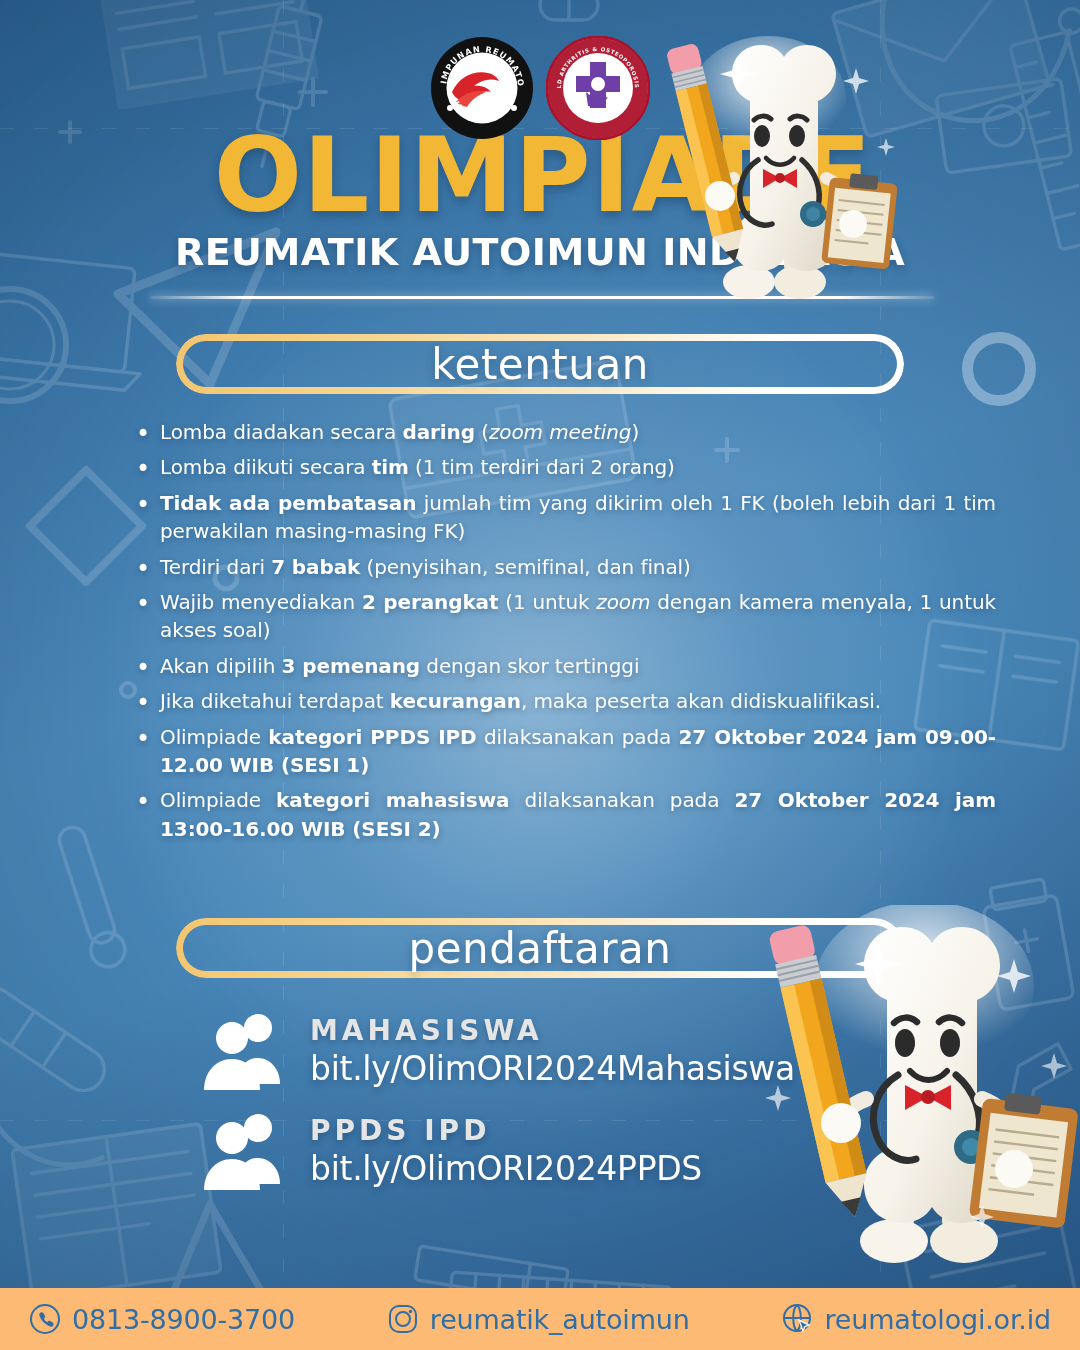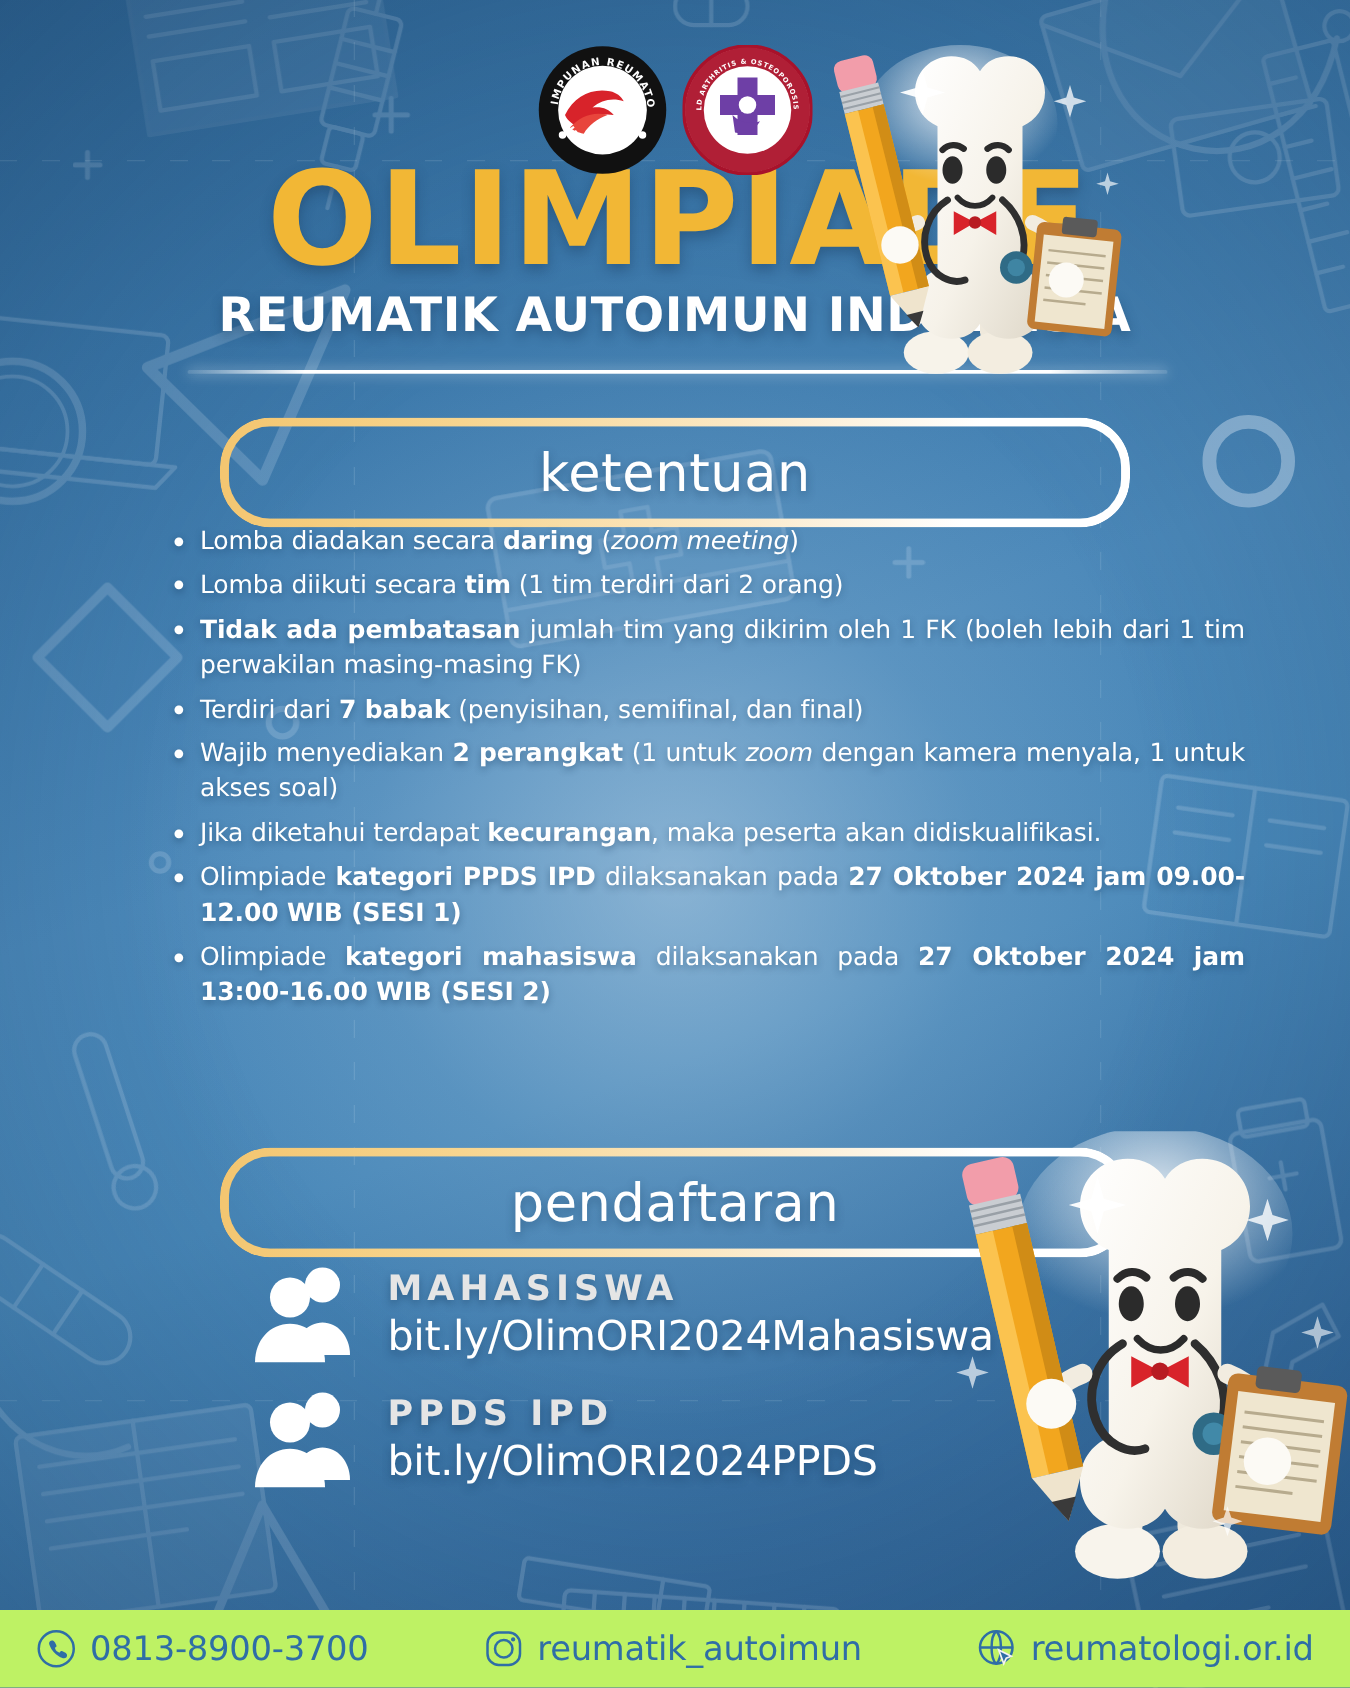--- a/index.html
+++ b/index.html
@@ -89,21 +89,21 @@
   .hdr-divider {
     position:absolute; left:150px; top:296px; width:784px; height:3px;
     background:linear-gradient(to right, rgba(255,255,255,.18), #ffffff 12%, #ffffff 88%, rgba(255,255,255,.18));
     border-radius:3px;
     box-shadow:0 0 10px rgba(255,255,255,.55);
     z-index:4;
   }
 
   
   .pill {
-    position:absolute; height:88px; border-radius:40px;
+    position:absolute; height:60px; border-radius:40px;
     display:flex; align-items:center; justify-content:center;
     z-index:5;
   }
   .pill::before {
     content:""; position:absolute; inset:0; border-radius:40px;
     padding:7px;
     background:linear-gradient(100deg, #f3c56f 0%, #f7d58f 26%, #fbe8c4 55%, #ffffff 82%, #ffffff 100%);
     -webkit-mask:linear-gradient(#000 0 0) content-box, linear-gradient(#000 0 0);
     -webkit-mask-composite:xor; mask-composite:exclude;
     box-shadow:0 3px 12px rgba(20,55,90,.25);
@@ -161,21 +161,21 @@
 
   
   .mascot { position:absolute; z-index:7; pointer-events:none; }
   #mascot-top { left:650px; top:28px; width:260px; height:280px; }
   #mascot-bottom { left:742px; top:905px; width:348px; height:370px; }
   .mascot svg { width:100%; height:100%; display:block; }
 
   
   .footer {
     position:absolute; left:0; bottom:0; width:1080px; height:62px;
-    background:#bef264;
+    background:#fdba74;
     display:flex; align-items:center; justify-content:center; gap:92px;
     z-index:10;
   }
   .foot-item { display:flex; align-items:center; gap:11px; }
   .foot-item svg { display:block; flex:none; }
   .foot-text {
     font-size:27px; color:#2f6ea6; letter-spacing:-.2px;
     font-family:"DejaVu Sans", sans-serif;
   }
 </style>
@@ -455,20 +455,21 @@
   <div class="pill" id="pill-ketentuan">
     <span class="pill-label">ketentuan</span>
   </div>
 
   <div class="rules">
       <div class="rule">Lomba diadakan secara <b>daring</b> (<i>zoom meeting</i>)</div>
       <div class="rule">Lomba diikuti secara <b>tim</b> (1 tim terdiri dari 2 orang)</div>
       <div class="rule justify"><b>Tidak ada pembatasan</b> jumlah tim yang dikirim oleh 1 FK (boleh lebih dari 1 tim perwakilan masing-masing FK)</div>
       <div class="rule">Terdiri dari <b>7 babak</b> (penyisihan, semifinal, dan final)</div>
       <div class="rule justify">Wajib menyediakan <b>2 perangkat</b> (1 untuk <i>zoom</i> dengan kamera menyala, 1 untuk akses soal)</div>
+      <div class="rule">Akan dipilih <b>3 pemenang</b> dengan skor tertinggi</div>
       <div class="rule">Jika diketahui terdapat <b>kecurangan</b>, maka peserta akan didiskualifikasi.</div>
       <div class="rule justify">Olimpiade <b>kategori PPDS IPD</b> dilaksanakan pada <b>27 Oktober 2024 jam 09.00-12.00 WIB (SESI 1)</b></div>
       <div class="rule justify">Olimpiade <b>kategori mahasiswa</b> dilaksanakan pada <b>27 Oktober 2024 jam 13:00-16.00 WIB (SESI 2)</b></div>
     </div>
 
   <div class="pill" id="pill-pendaftaran">
     <span class="pill-label">pendaftaran</span>
   </div>
 
   <div class="reg-list">

